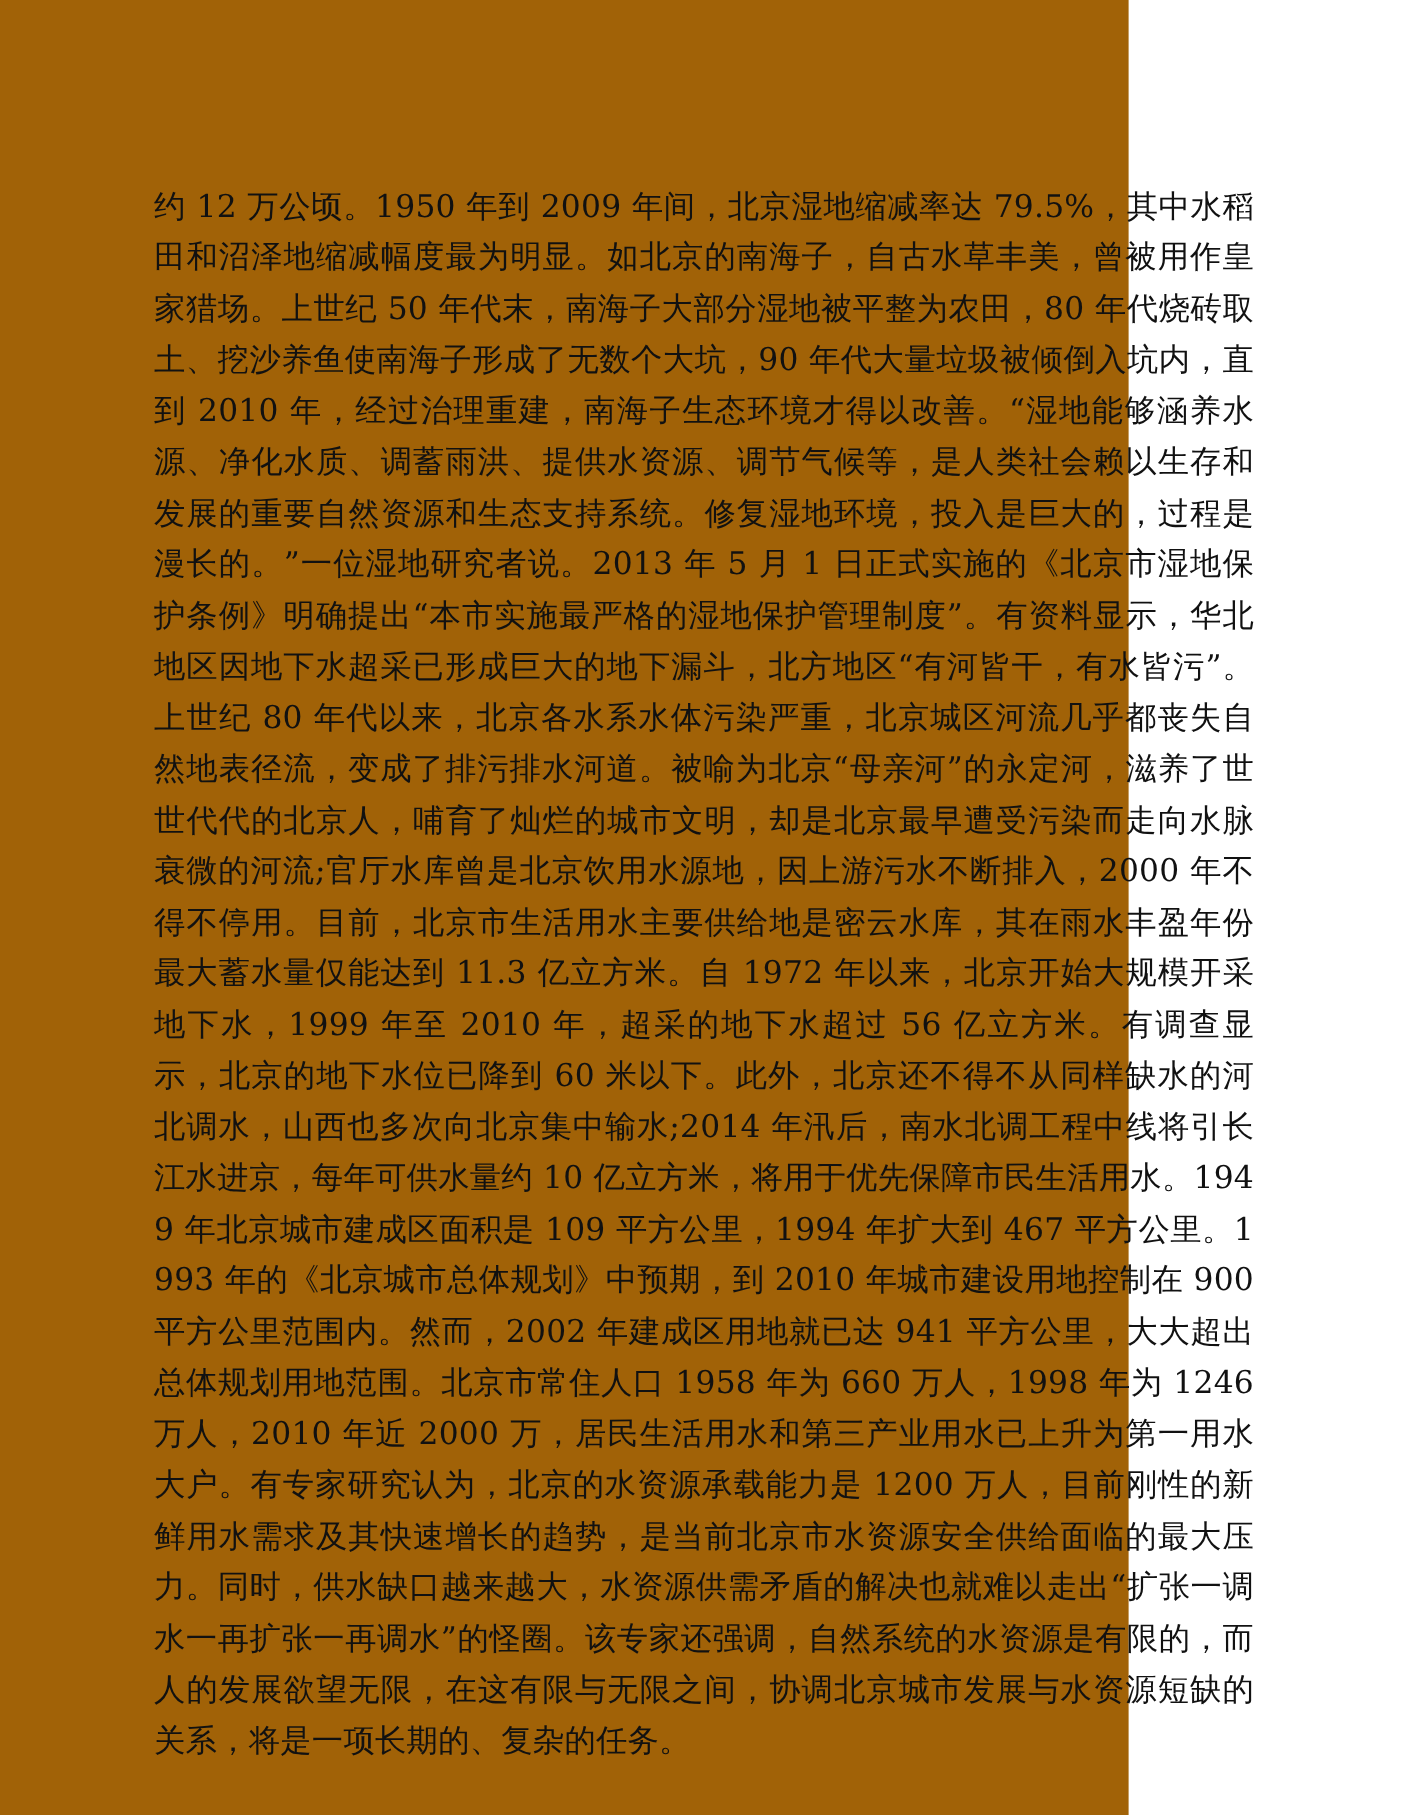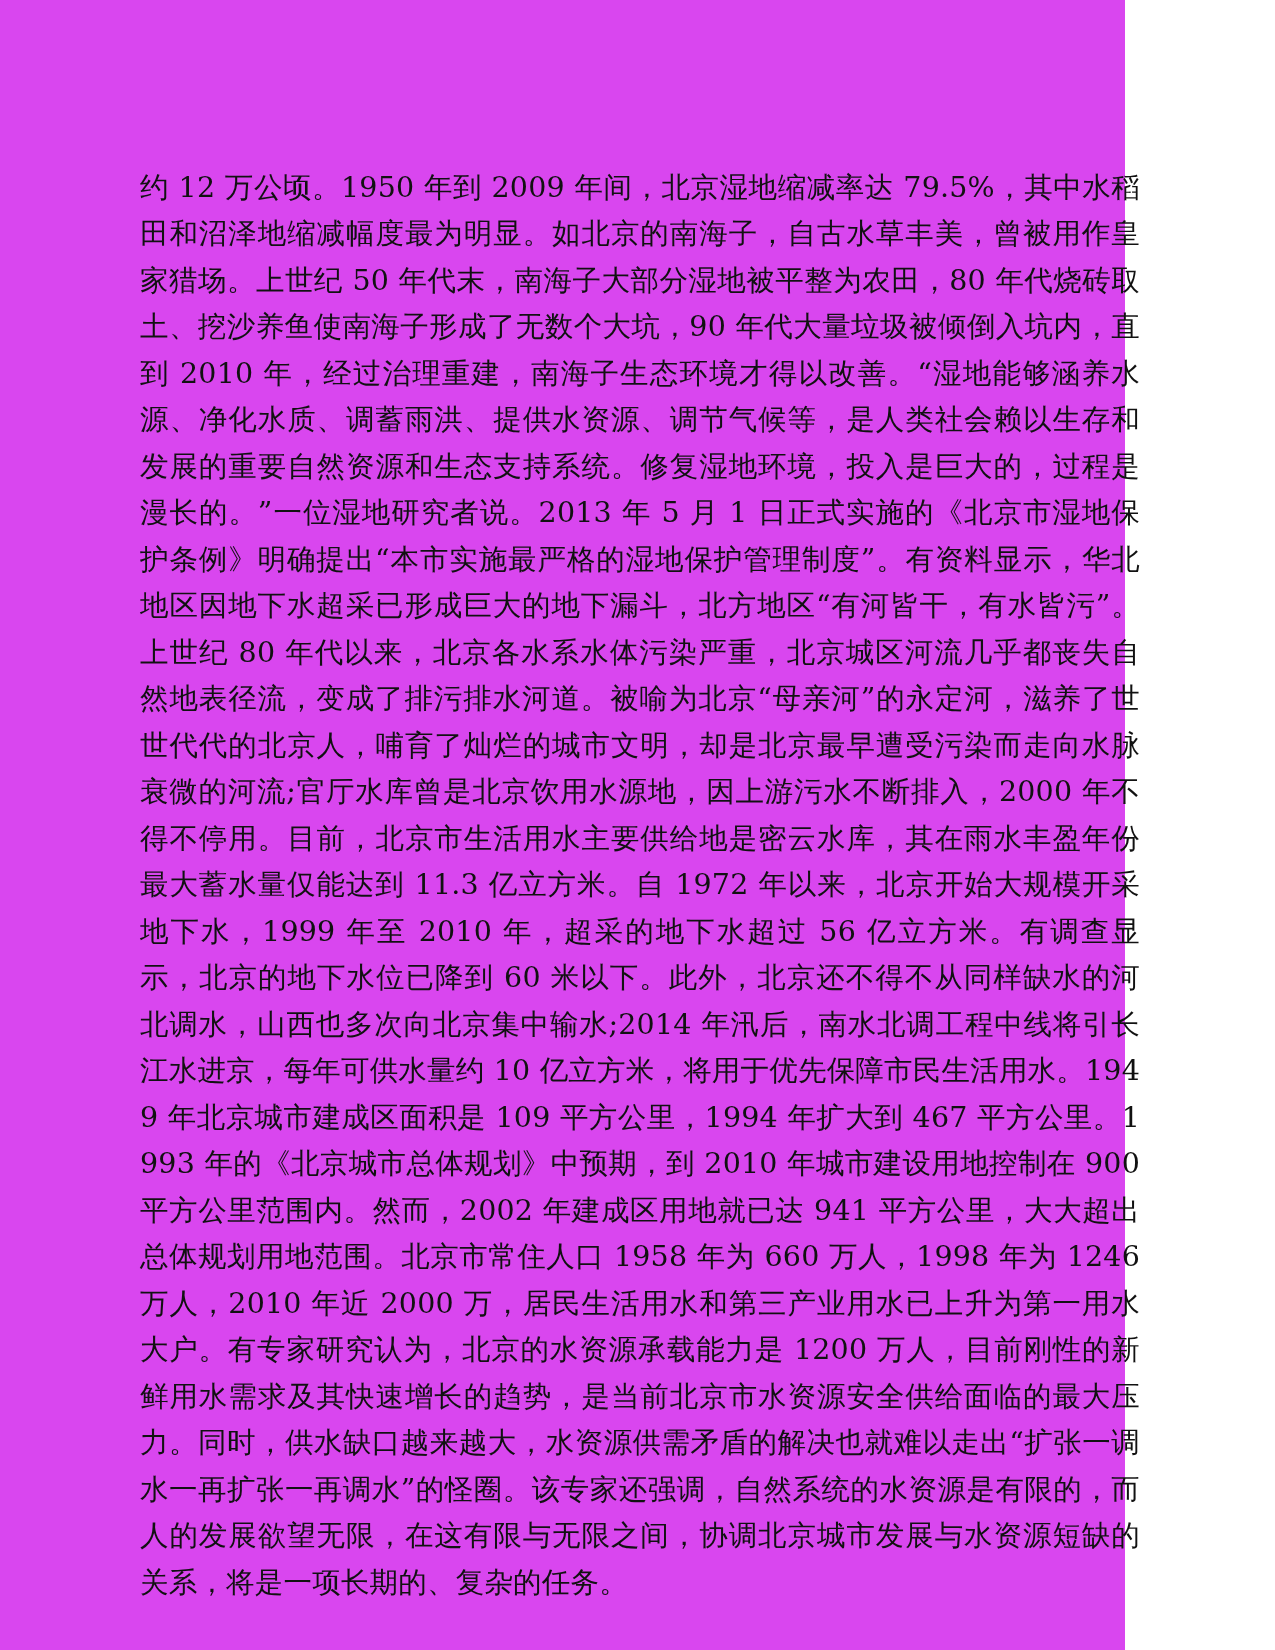--- a/index.html
+++ b/index.html
@@ -8,24 +8,24 @@
     background: #ffffff;
   }
   body {
     width: 1275px;
     height: 1650px;
     font-family: "DejaVu Serif", "Liberation Serif", serif;
     color: #000000;
   }
   .page {
     position: relative;
-    width: 1125px;
+    width: 1026px;
     height: 1650px;
     box-sizing: border-box;
-    background: #d946ef;
+    background: #a16207;
   }
   .content {
     position: absolute;
     left: 140px;
     top: 136px;
     width: 1000px;
   }
   .body-text {
     font-size: 28.5px;
     line-height: 46.5px;

